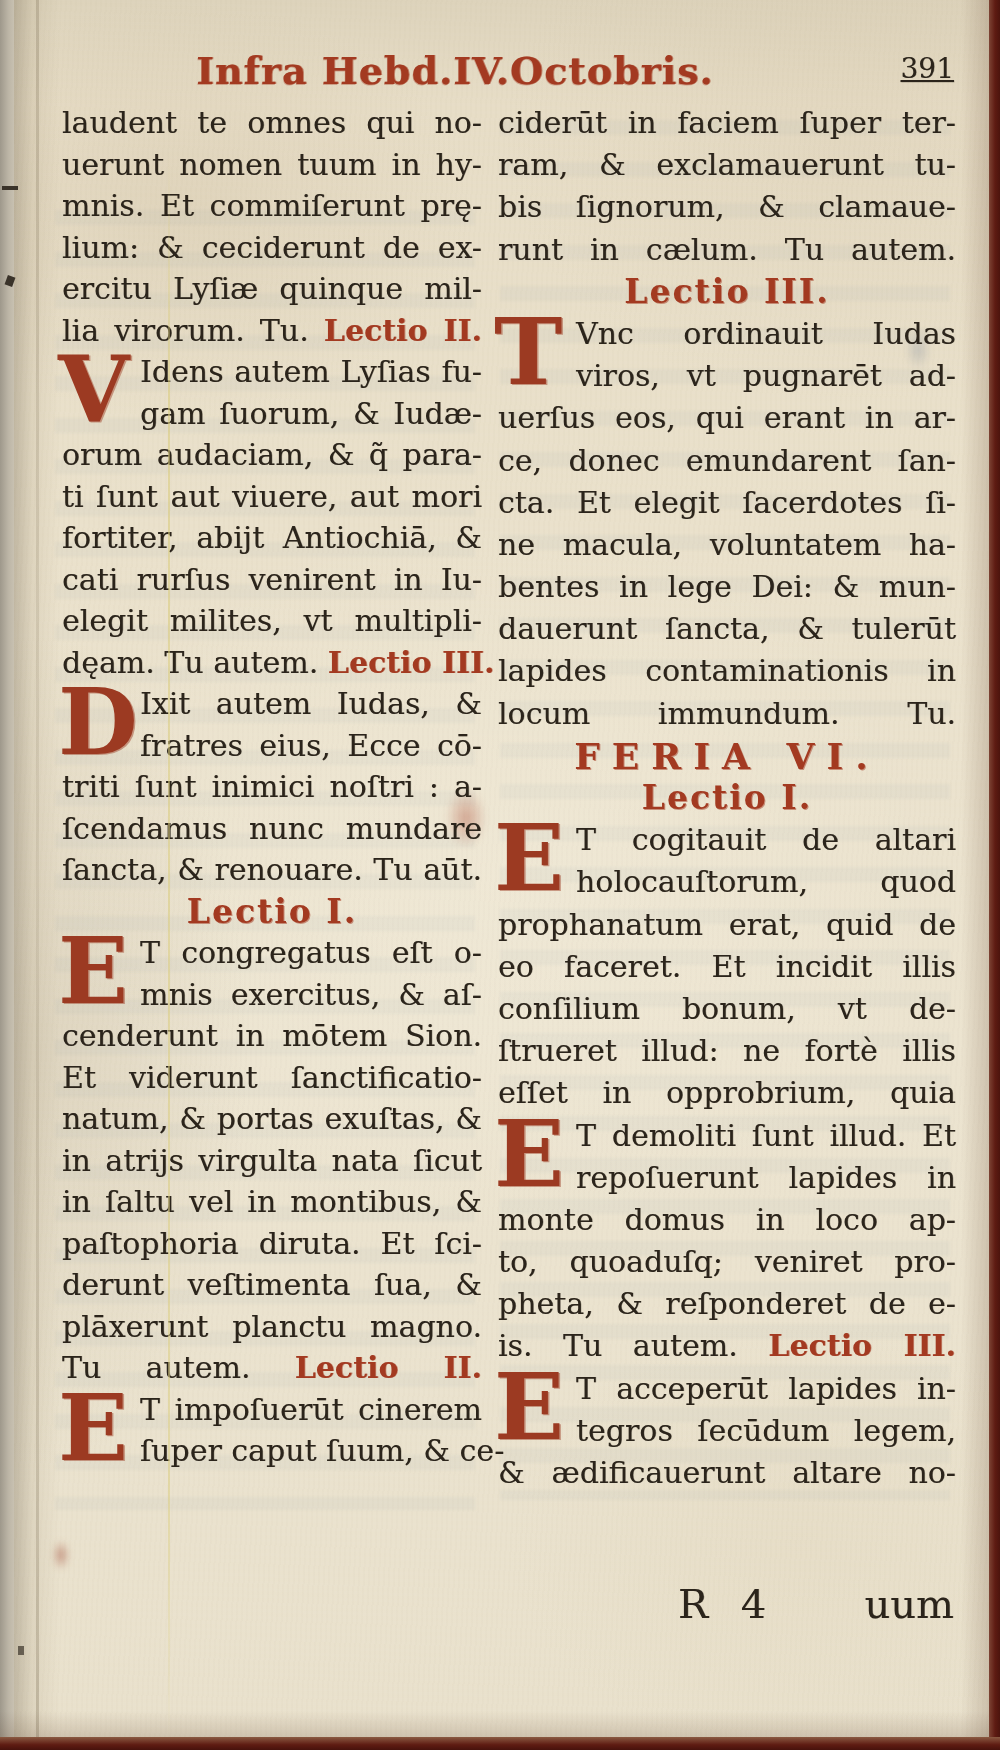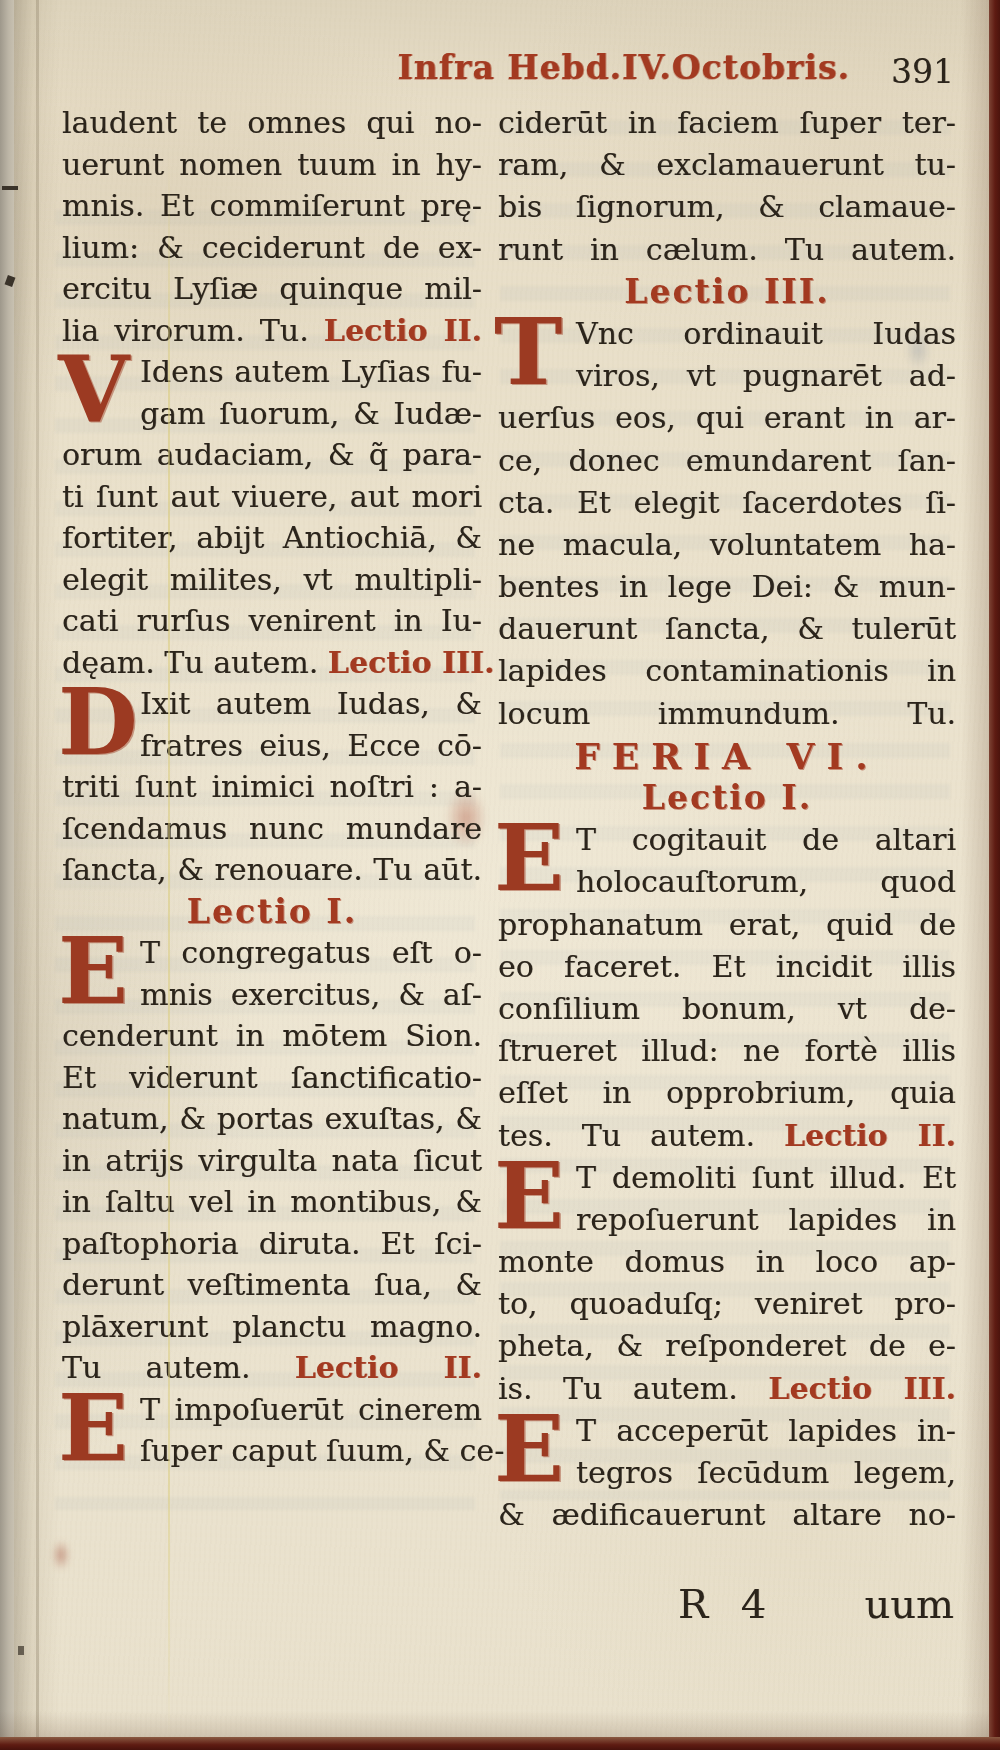--- a/index.html
+++ b/index.html
@@ -42,25 +42,25 @@
   .cover-right{position:absolute;right:0;top:0;width:11px;height:100%;
     background:linear-gradient(90deg,#7d4434,#5e1b12 55%,#4c140d);}
   .cover-bottom{position:absolute;left:0;bottom:0;width:100%;height:13px;
     background:linear-gradient(180deg,#8a5a42,#5e1b12 60%,#47120c);}
   .edge-shade-r{position:absolute;right:11px;top:0;width:28px;height:100%;
     background:linear-gradient(270deg,rgba(90,60,40,.20),transparent);}
   .edge-shade-b{position:absolute;left:0;bottom:13px;width:100%;height:26px;
     background:linear-gradient(0deg,rgba(90,60,40,.18),transparent);}
   
   .page-header{position:absolute;left:60px;top:48px;width:900px;height:52px;}
-  .running-title{position:absolute;left:0;right:110px;text-align:right;
-    color:var(--red,#a33a21);font-weight:bold;font-size:33px;letter-spacing:1px;
+  .running-title{position:absolute;left:0;right:110px;text-align:center;
+    color:var(--red,#a33a21);font-weight:bold;font-size:38px;letter-spacing:1px;
     text-shadow:1px 0 0 rgba(163,58,33,.55), -0.5px 0.5px 0 rgba(163,58,33,.35);}
   .page-number{position:absolute;right:6px;top:4px;color:var(--ink,#2b241b);
-    font-size:33px;text-shadow:.4px .4px 0 rgba(43,36,27,.4);}
+    font-size:28px;text-shadow:.4px .4px 0 rgba(43,36,27,.4);text-decoration:underline;}
   
   .col{position:absolute;top:102px;color:var(--ink,#2b241b);font-size:30px;
     text-shadow:.5px .4px 0 rgba(43,36,27,.38);}
   .col-left{left:62px;width:420px;--lh:41.5px;}
   .col-right{left:498px;width:458px;--lh:42.2px;}
   .line{height:var(--lh);line-height:var(--lh);text-align:justify;text-align-last:justify;
     text-justify:inter-word;white-space:nowrap;}
   .line.has-drop{position:relative;}
   .line.has-drop,.line.indented{padding-left:78px;}
   .dropcap{position:absolute;left:-4px;top:-4px;width:80px;font-size:92px;line-height:86px;
@@ -104,22 +104,22 @@
       <div class="line"><span>uerunt nomen tuum in hy-</span></div>
       <div class="line"><span>mnis. Et commiſerunt prę-</span></div>
       <div class="line"><span>lium: &amp; ceciderunt de ex-</span></div>
       <div class="line"><span>ercitu Lyſiæ quinque mil-</span></div>
       <div class="line"><span>lia virorum. Tu. </span><span class="red">Lectio II.</span></div>
       <div class="line has-drop"><span class="dropcap">V</span><span>Idens autem Lyſias fu-</span></div>
       <div class="line indented"><span>gam ſuorum, &amp; Iudæ-</span></div>
       <div class="line"><span>orum audaciam, &amp; q̃ para-</span></div>
       <div class="line"><span>ti ſunt aut viuere, aut mori</span></div>
       <div class="line"><span>fortiter, abijt Antiochiā, &amp;</span></div>
+      <div class="line"><span>cati rurſus venirent in Iu-</span></div>
       <div class="line"><span>elegit milites, vt multipli-</span></div>
-      <div class="line"><span>cati rurſus venirent in Iu-</span></div>
       <div class="line"><span>dęam. Tu autem. </span><span class="red">Lectio III.</span></div>
       <div class="line has-drop"><span class="dropcap">D</span><span>Ixit autem Iudas, &amp;</span></div>
       <div class="line indented"><span>fratres eius, Ecce cō-</span></div>
       <div class="line"><span>triti ſunt inimici noſtri : a-</span></div>
       <div class="line"><span>ſcendamus nunc mundare</span></div>
       <div class="line"><span>ſancta, &amp; renouare. Tu aūt.</span></div>
       <div class="line lectio"><span>Lectio I.</span></div>
       <div class="line has-drop"><span class="dropcap">E</span><span>T congregatus eſt o-</span></div>
       <div class="line indented"><span>mnis exercitus, &amp; aſ-</span></div>
       <div class="line"><span>cenderunt in mōtem Sion.</span></div>
@@ -152,21 +152,20 @@
       <div class="line"><span>locum immundum. Tu.</span></div>
       <div class="line feria"><span>FERIA VI.</span></div>
       <div class="line lectio"><span>Lectio I.</span></div>
       <div class="line has-drop"><span class="dropcap">E</span><span>T cogitauit de altari</span></div>
       <div class="line indented"><span>holocauſtorum, quod</span></div>
       <div class="line"><span>prophanatum erat, quid de</span></div>
       <div class="line"><span>eo faceret. Et incidit illis</span></div>
       <div class="line"><span>conſilium bonum, vt de-</span></div>
       <div class="line"><span>ſtrueret illud: ne fortè illis</span></div>
       <div class="line"><span>eſſet in opprobrium, quia</span></div>
-      <div class="line"><span>tes. Tu autem. </span><span class="red">Lectio II.</span></div>
       <div class="line has-drop"><span class="dropcap">E</span><span>T demoliti ſunt illud. Et</span></div>
       <div class="line indented"><span>repoſuerunt lapides in</span></div>
       <div class="line"><span>monte domus in loco ap-</span></div>
       <div class="line"><span>to, quoaduſq; veniret pro-</span></div>
       <div class="line"><span>pheta, &amp; reſponderet de e-</span></div>
       <div class="line"><span>is. Tu autem. </span><span class="red">Lectio III.</span></div>
       <div class="line has-drop"><span class="dropcap">E</span><span>T acceperūt lapides in-</span></div>
       <div class="line indented"><span>tegros ſecūdum legem,</span></div>
       <div class="line"><span>&amp; ædificauerunt altare no-</span></div>
     </div>

